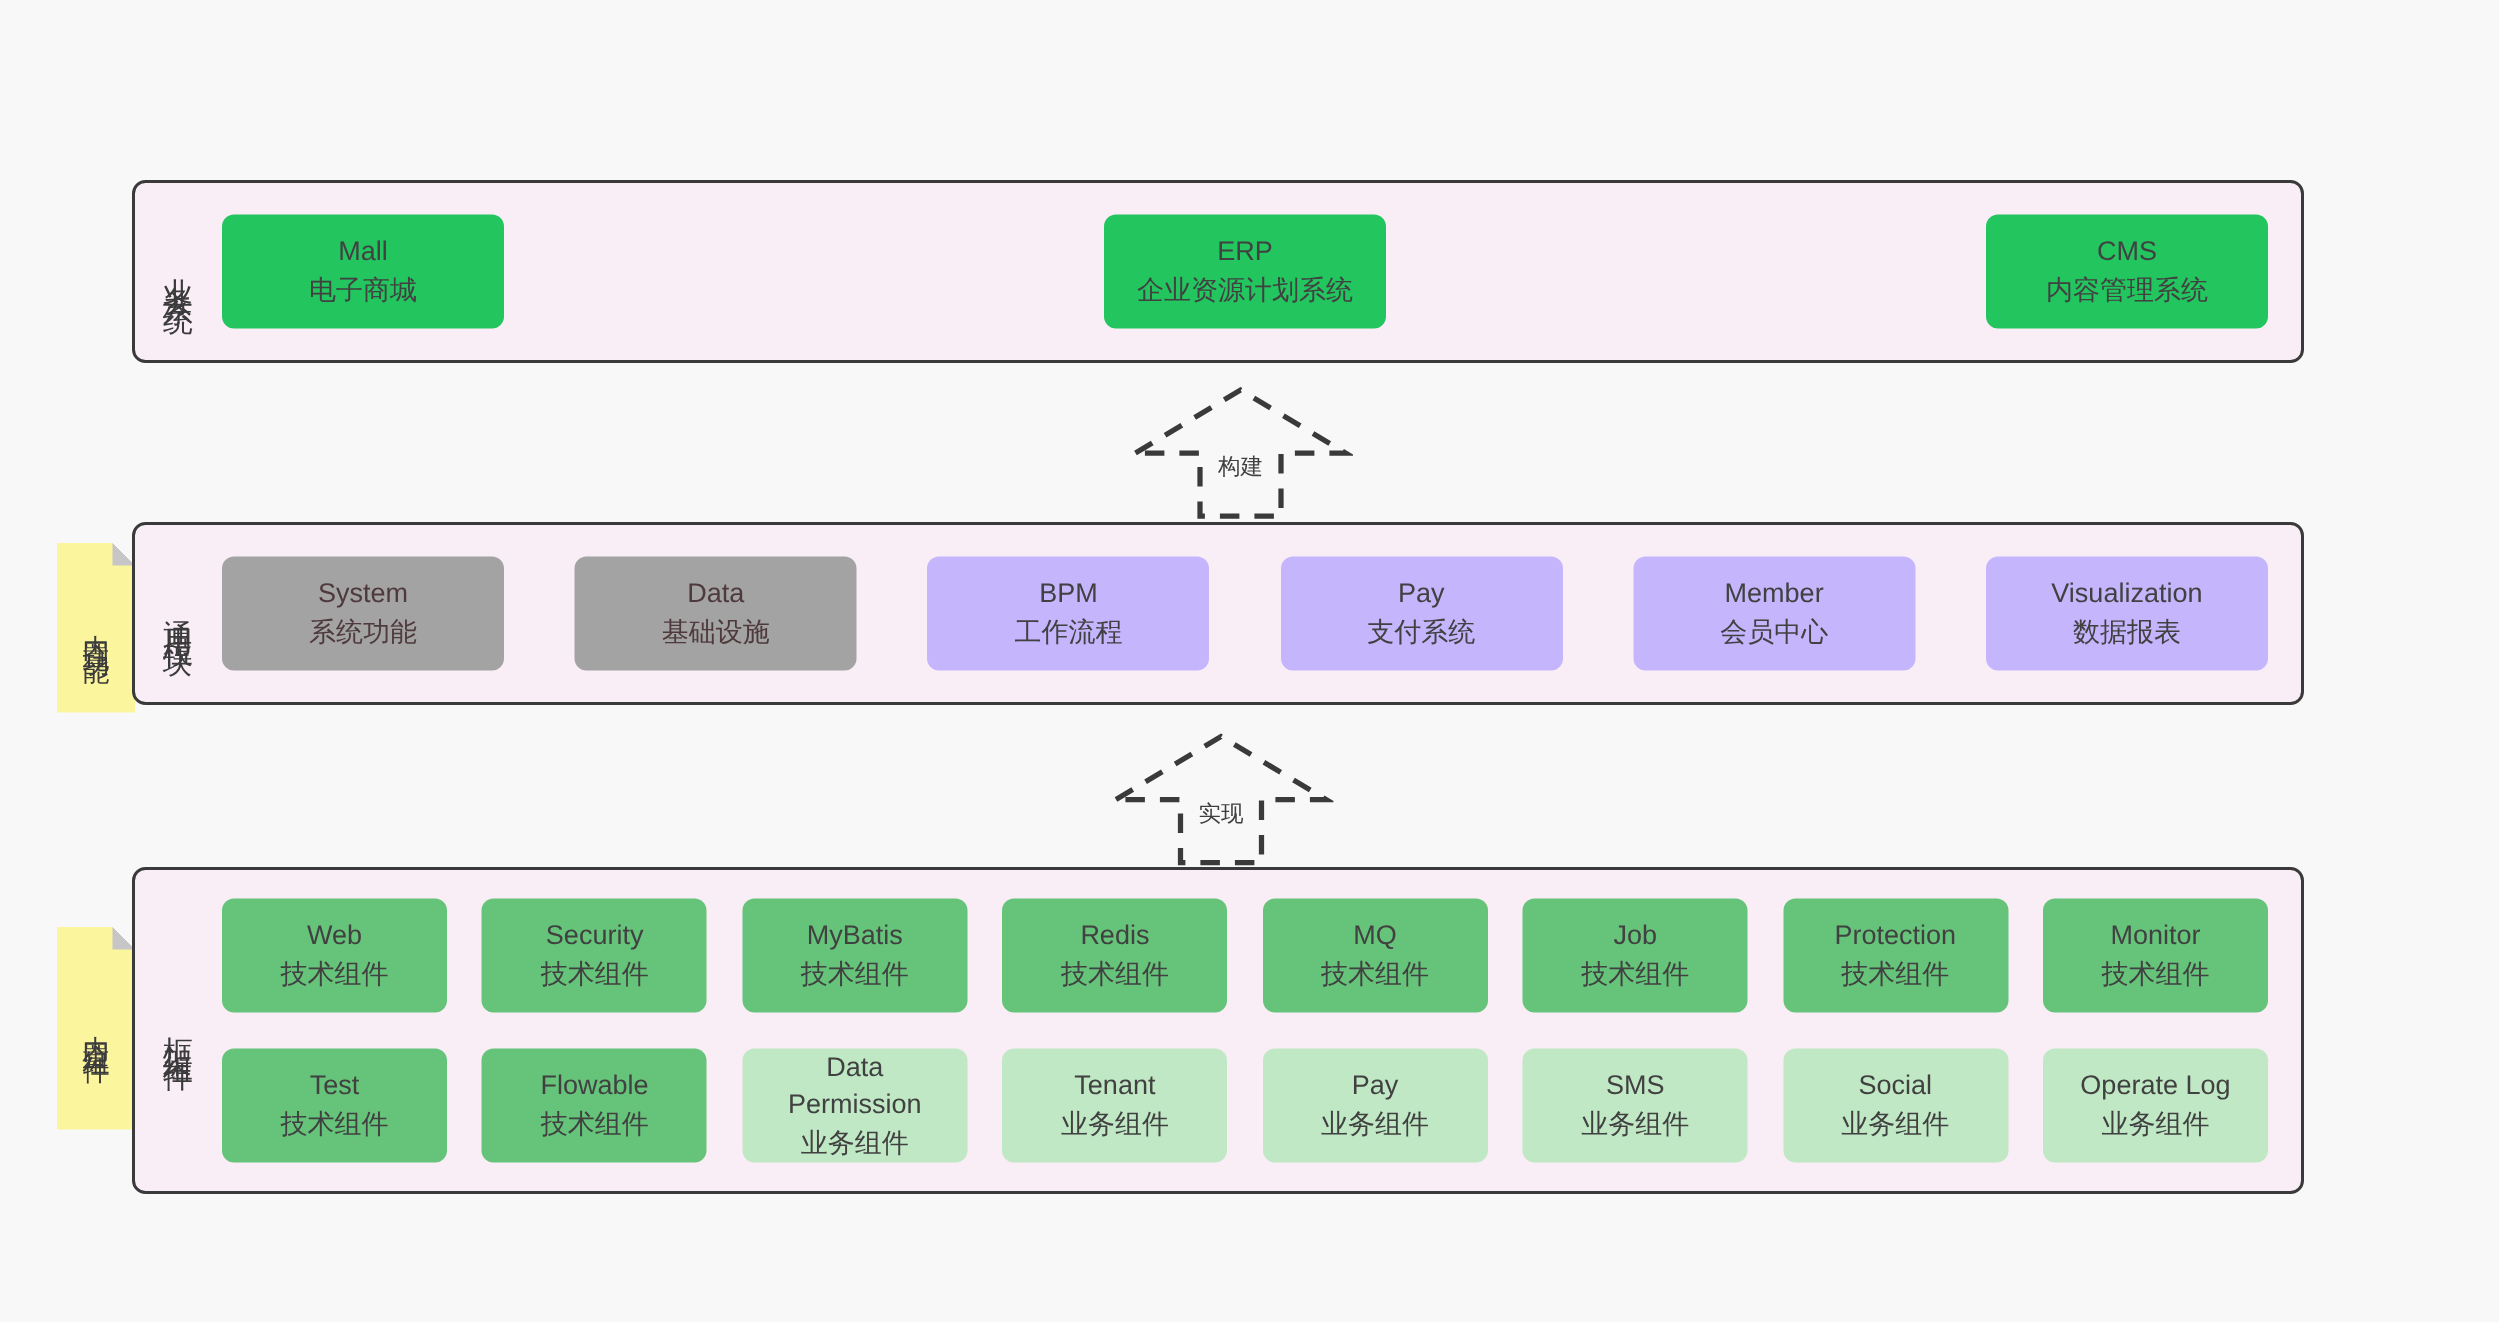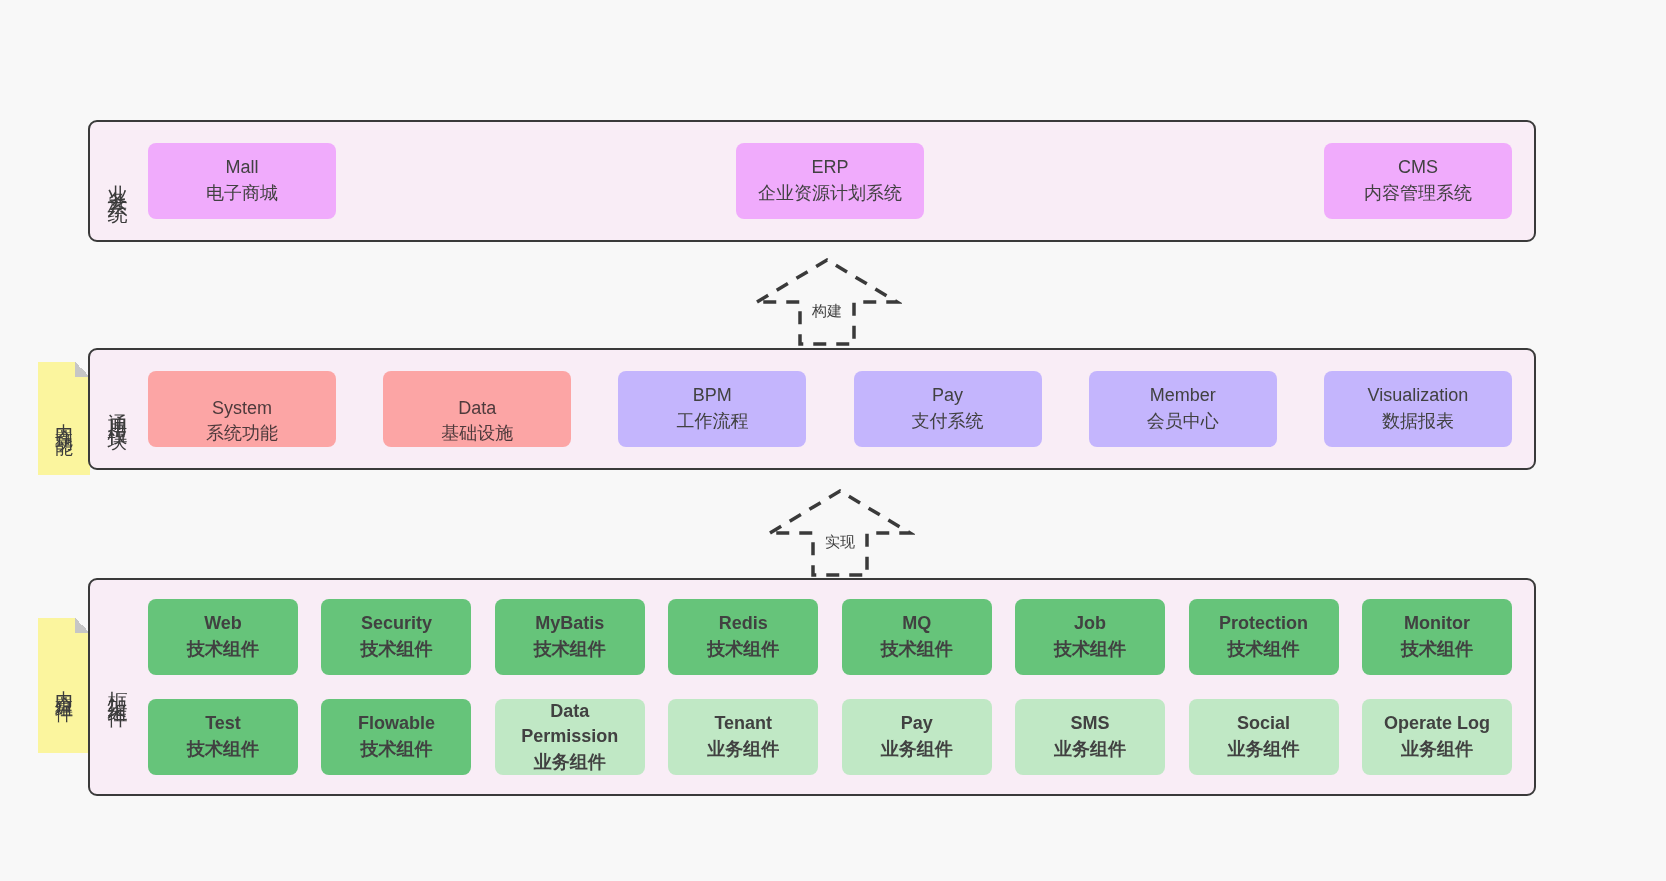--- a/index.html
+++ b/index.html
@@ -31,41 +31,41 @@
   .band-content.two-rows{
     flex-direction:column;justify-content:center;gap:24px;align-items:stretch;
   }
   .row8{display:flex;justify-content:space-between;}
   .box{
     width:188px;height:76px;box-sizing:border-box;border-radius:8px;
     display:flex;flex-direction:column;align-items:center;justify-content:center;
     text-align:center;font-size:18px;line-height:1.42;color:#414141;
     padding:0 8px;
   }
-  .box-sm{width:150px;padding:0 14px;font-weight:bold;}
-  .c-blue{background:#f0abfc;}
-  .c-red{background:#fca5a5;color:#4e3a3c;justify-content:flex-end;}
+  .box-sm{width:150px;padding:0 14px;}
+  .c-blue{background:#22c55e;}
+  .c-red{background:#a3a3a3;color:#4e3a3c;}
   .c-pink{background:#c4b5fd;}
   .c-green{background:#66c47a;}
   .c-lightgreen{background:#c0e8c5;}
   .sticky{
     position:absolute;left:38px;width:52px;background:#fbf59e;z-index:1;
     display:flex;align-items:center;justify-content:center;
     font-size:18px;color:#3b3b3b;
   }
   .sticky span{writing-mode:vertical-rl;text-orientation:upright;letter-spacing:5px;line-height:1;}
   .sticky::before{
     content:'';position:absolute;top:0;right:0;width:15px;height:15px;
     background:linear-gradient(to bottom left,#f8f8f8 50%,#c6c6c6 50%);
   }
   .sticky-1{top:362px;height:113px;}
   .sticky-2{top:618px;height:135px;}
   .arrow{position:absolute;width:150px;height:92px;z-index:1;}
   .arrow-1{left:752px;top:256px;}
-  .arrow-2{left:765px;top:487px;}
+  .arrow-2{left:739px;top:487px;}
   .arrow svg{position:absolute;left:0;top:0;}
   .arrow-label{
     position:absolute;left:0;top:46px;width:100%;text-align:center;
     font-size:15px;color:#3f3f3f;
   }
 </style>
 </head>
 <body>
 
 <div class="band band-1">

